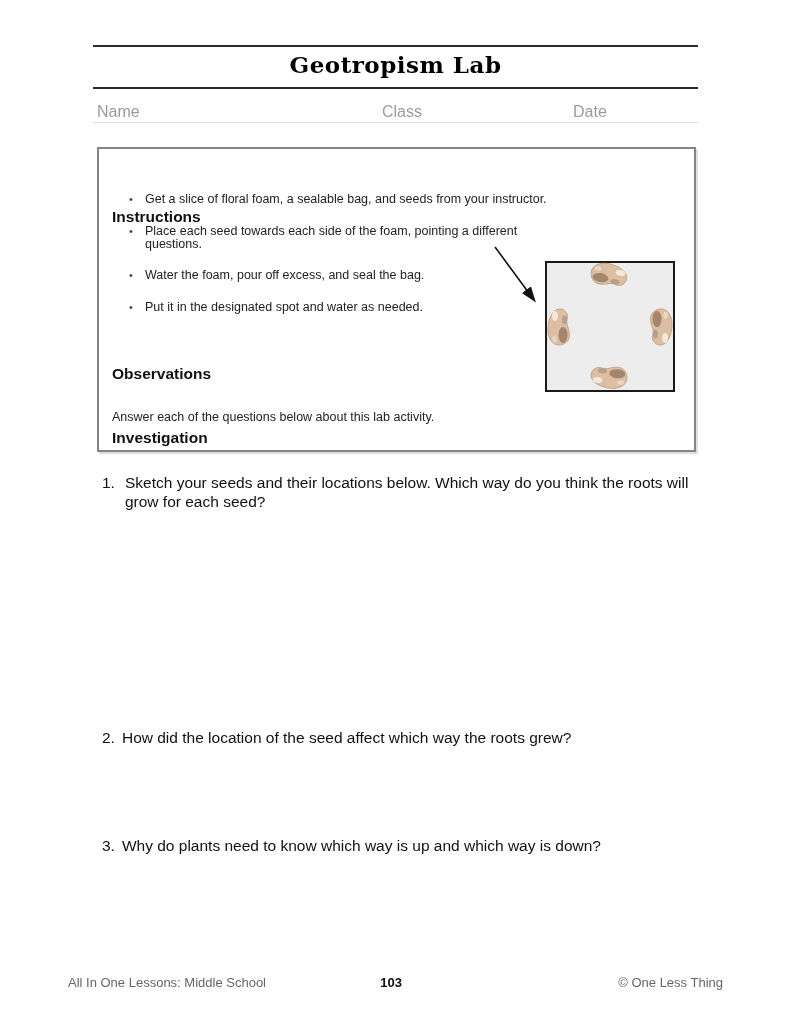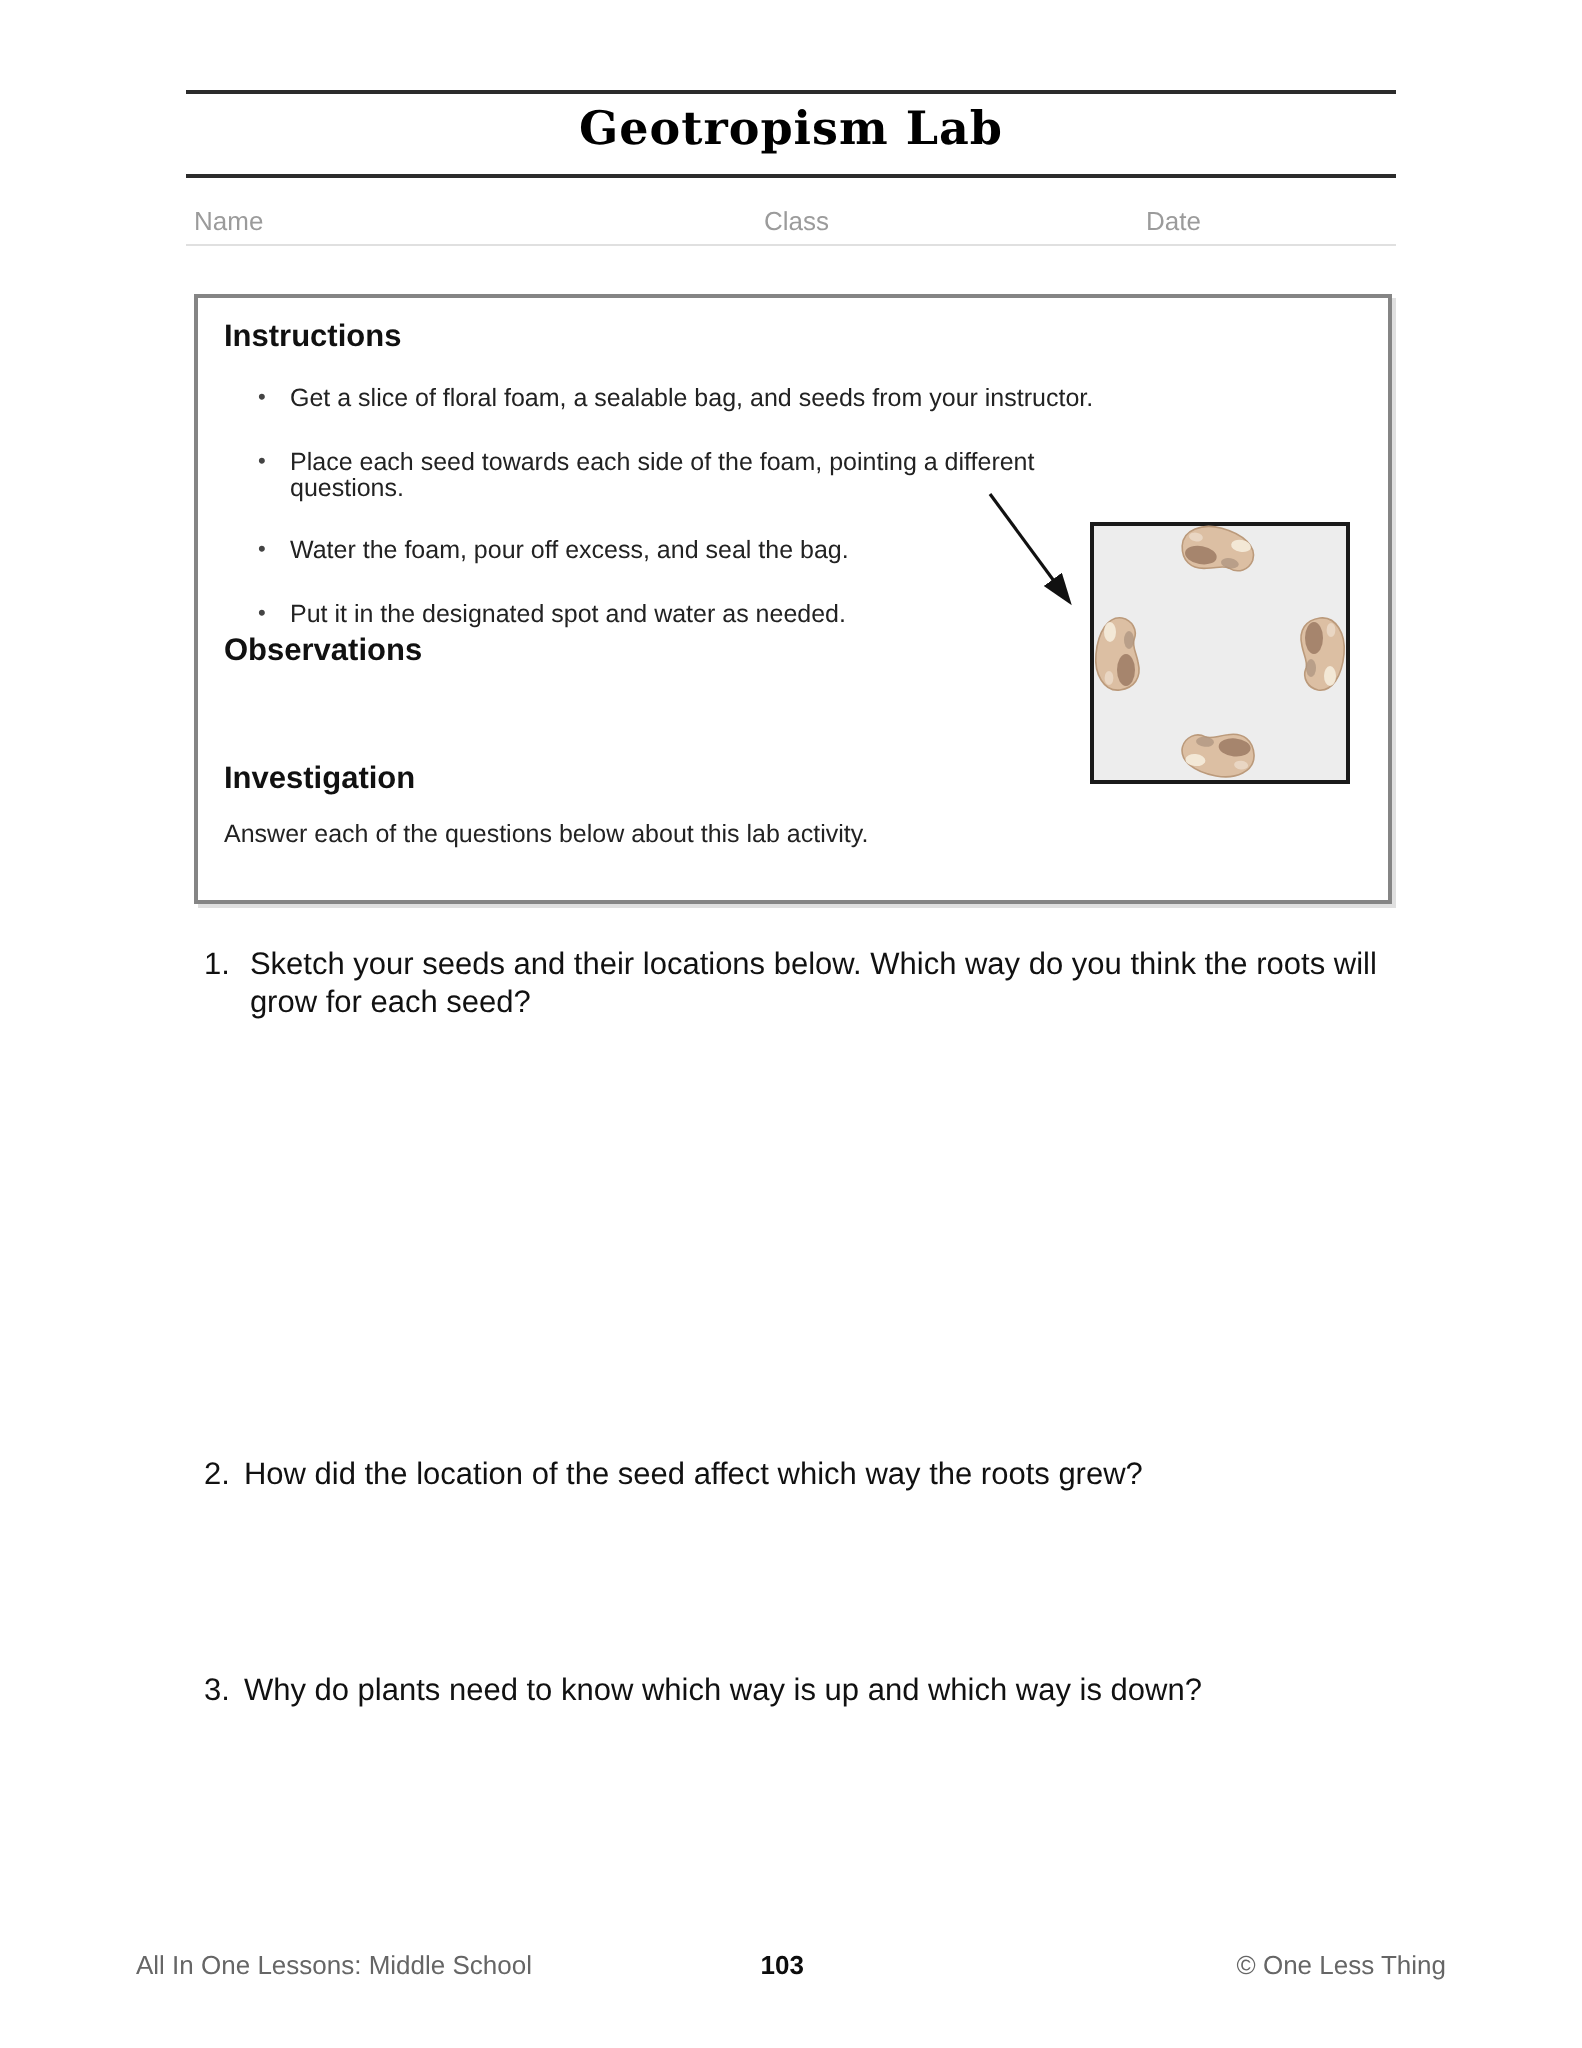--- a/index.html
+++ b/index.html
@@ -13,34 +13,34 @@
   }
   .rule{position:absolute;left:93px;width:605px;height:2px;background:#2b2b2b;}
   .rule-top{top:45px;}
   .rule-bottom{top:87px;}
   .doc-title{
     position:absolute;top:51px;left:0;width:100%;
     text-align:center;
     font-family:"DejaVu Serif", serif;
     font-weight:800;font-size:23px;letter-spacing:.5px;color:#000;
   }
-  .field-labels{position:absolute;left:93px;top:103px;width:605px;height:20px;font-size:13px;color:#9b9b9b;}
+  .field-labels{position:absolute;left:93px;top:103px;width:605px;height:20px;font-size:16px;color:#9b9b9b;}
   .field-label{position:absolute;top:0;}
   .fl-name{left:4px;}
   .fl-class{left:289px;}
   .fl-date{left:480px;}
   .fill-line{position:absolute;left:93px;top:122px;width:605px;height:1px;background:#e0e0e0;}
 
   .inst-box{
     position:absolute;left:97px;top:147px;width:599px;height:305px;
     border:2px solid #858585;box-sizing:border-box;
     box-shadow:2px 2px 0 rgba(0,0,0,0.12);
     background:#fff;
   }
-  .box-heading{position:absolute;left:13px;font-size:15.5px;font-weight:bold;color:#111;}
+  .box-heading{position:absolute;left:13px;font-size:15.5px;font-weight:bold;color:#111;margin-top:48px;}
   .h-instructions{top:11px;}
   .h-observations{top:168px;}
   .h-investigation{top:232px;}
   .box-text{position:absolute;left:13px;font-size:12.5px;color:#222;}
   .t-observations{top:197px;}
   .t-investigation{top:261px;}
   .bullets{position:absolute;left:30px;top:44px;width:420px;display:flex;flex-direction:column;gap:18.5px;}
   .bullet-row{display:flex;font-size:12.5px;line-height:13px;color:#222;}
   .bullet-dot{width:16px;color:#444;font-size:11px;flex:none;}
 

